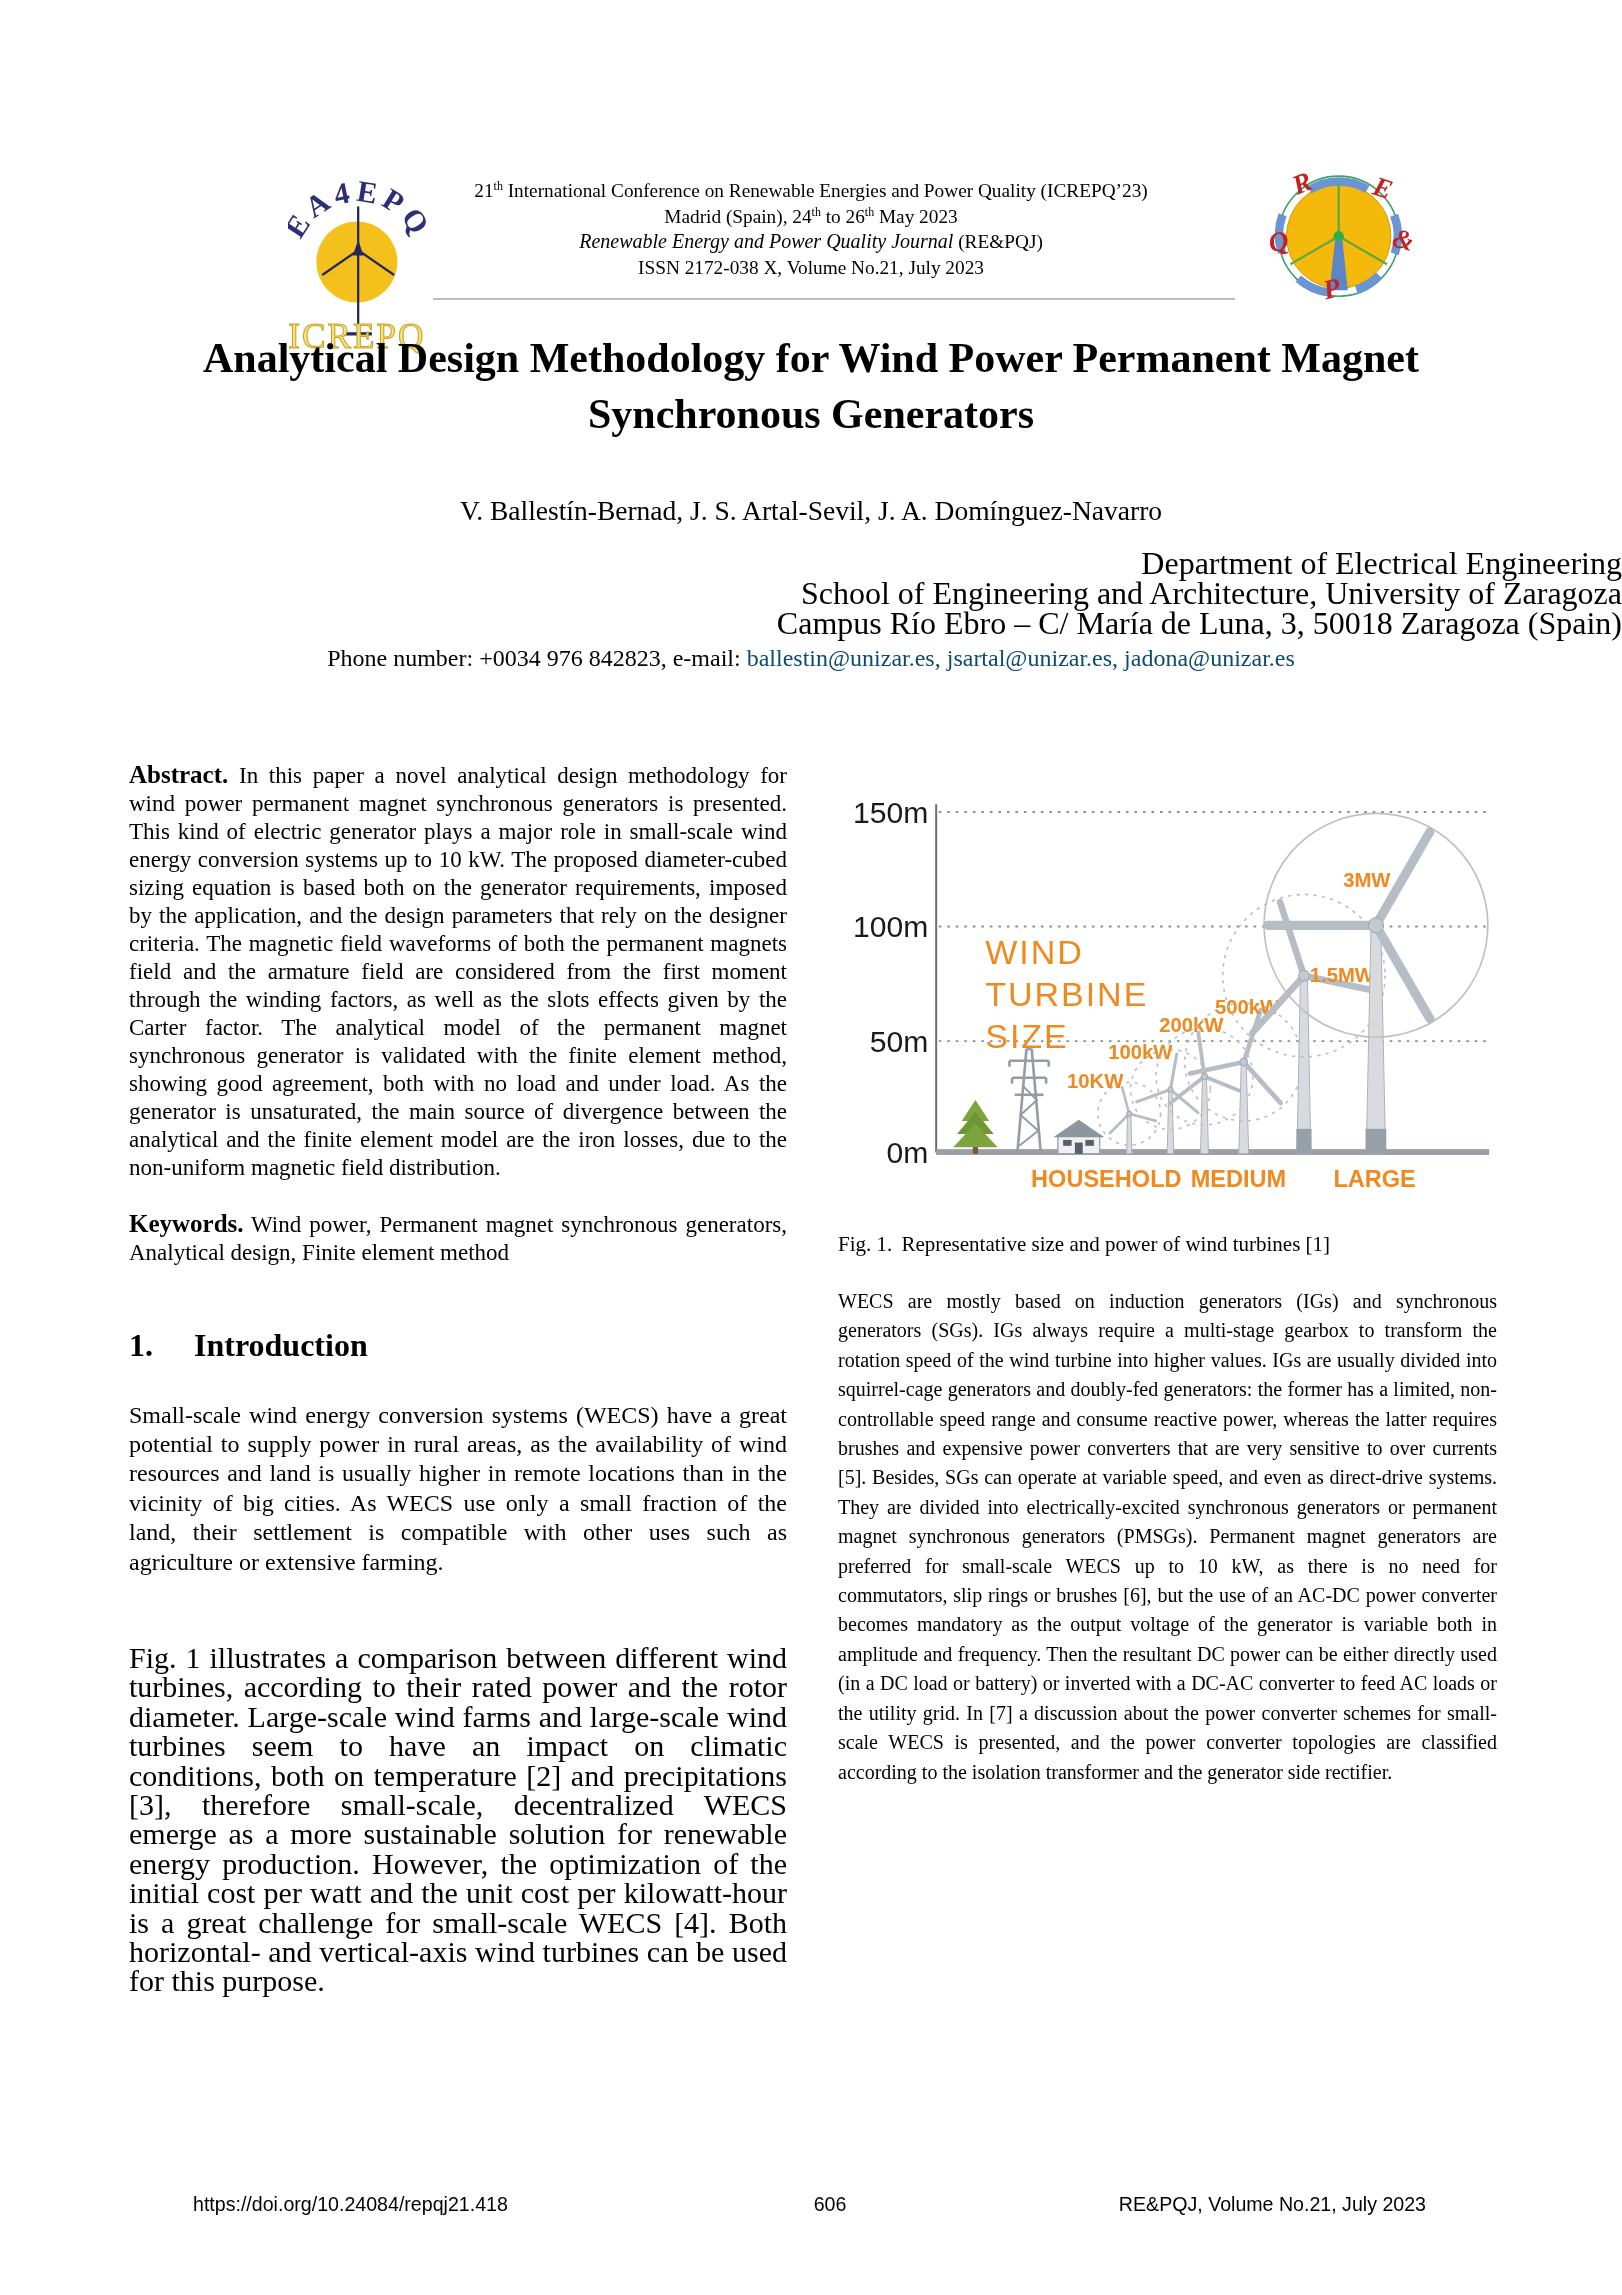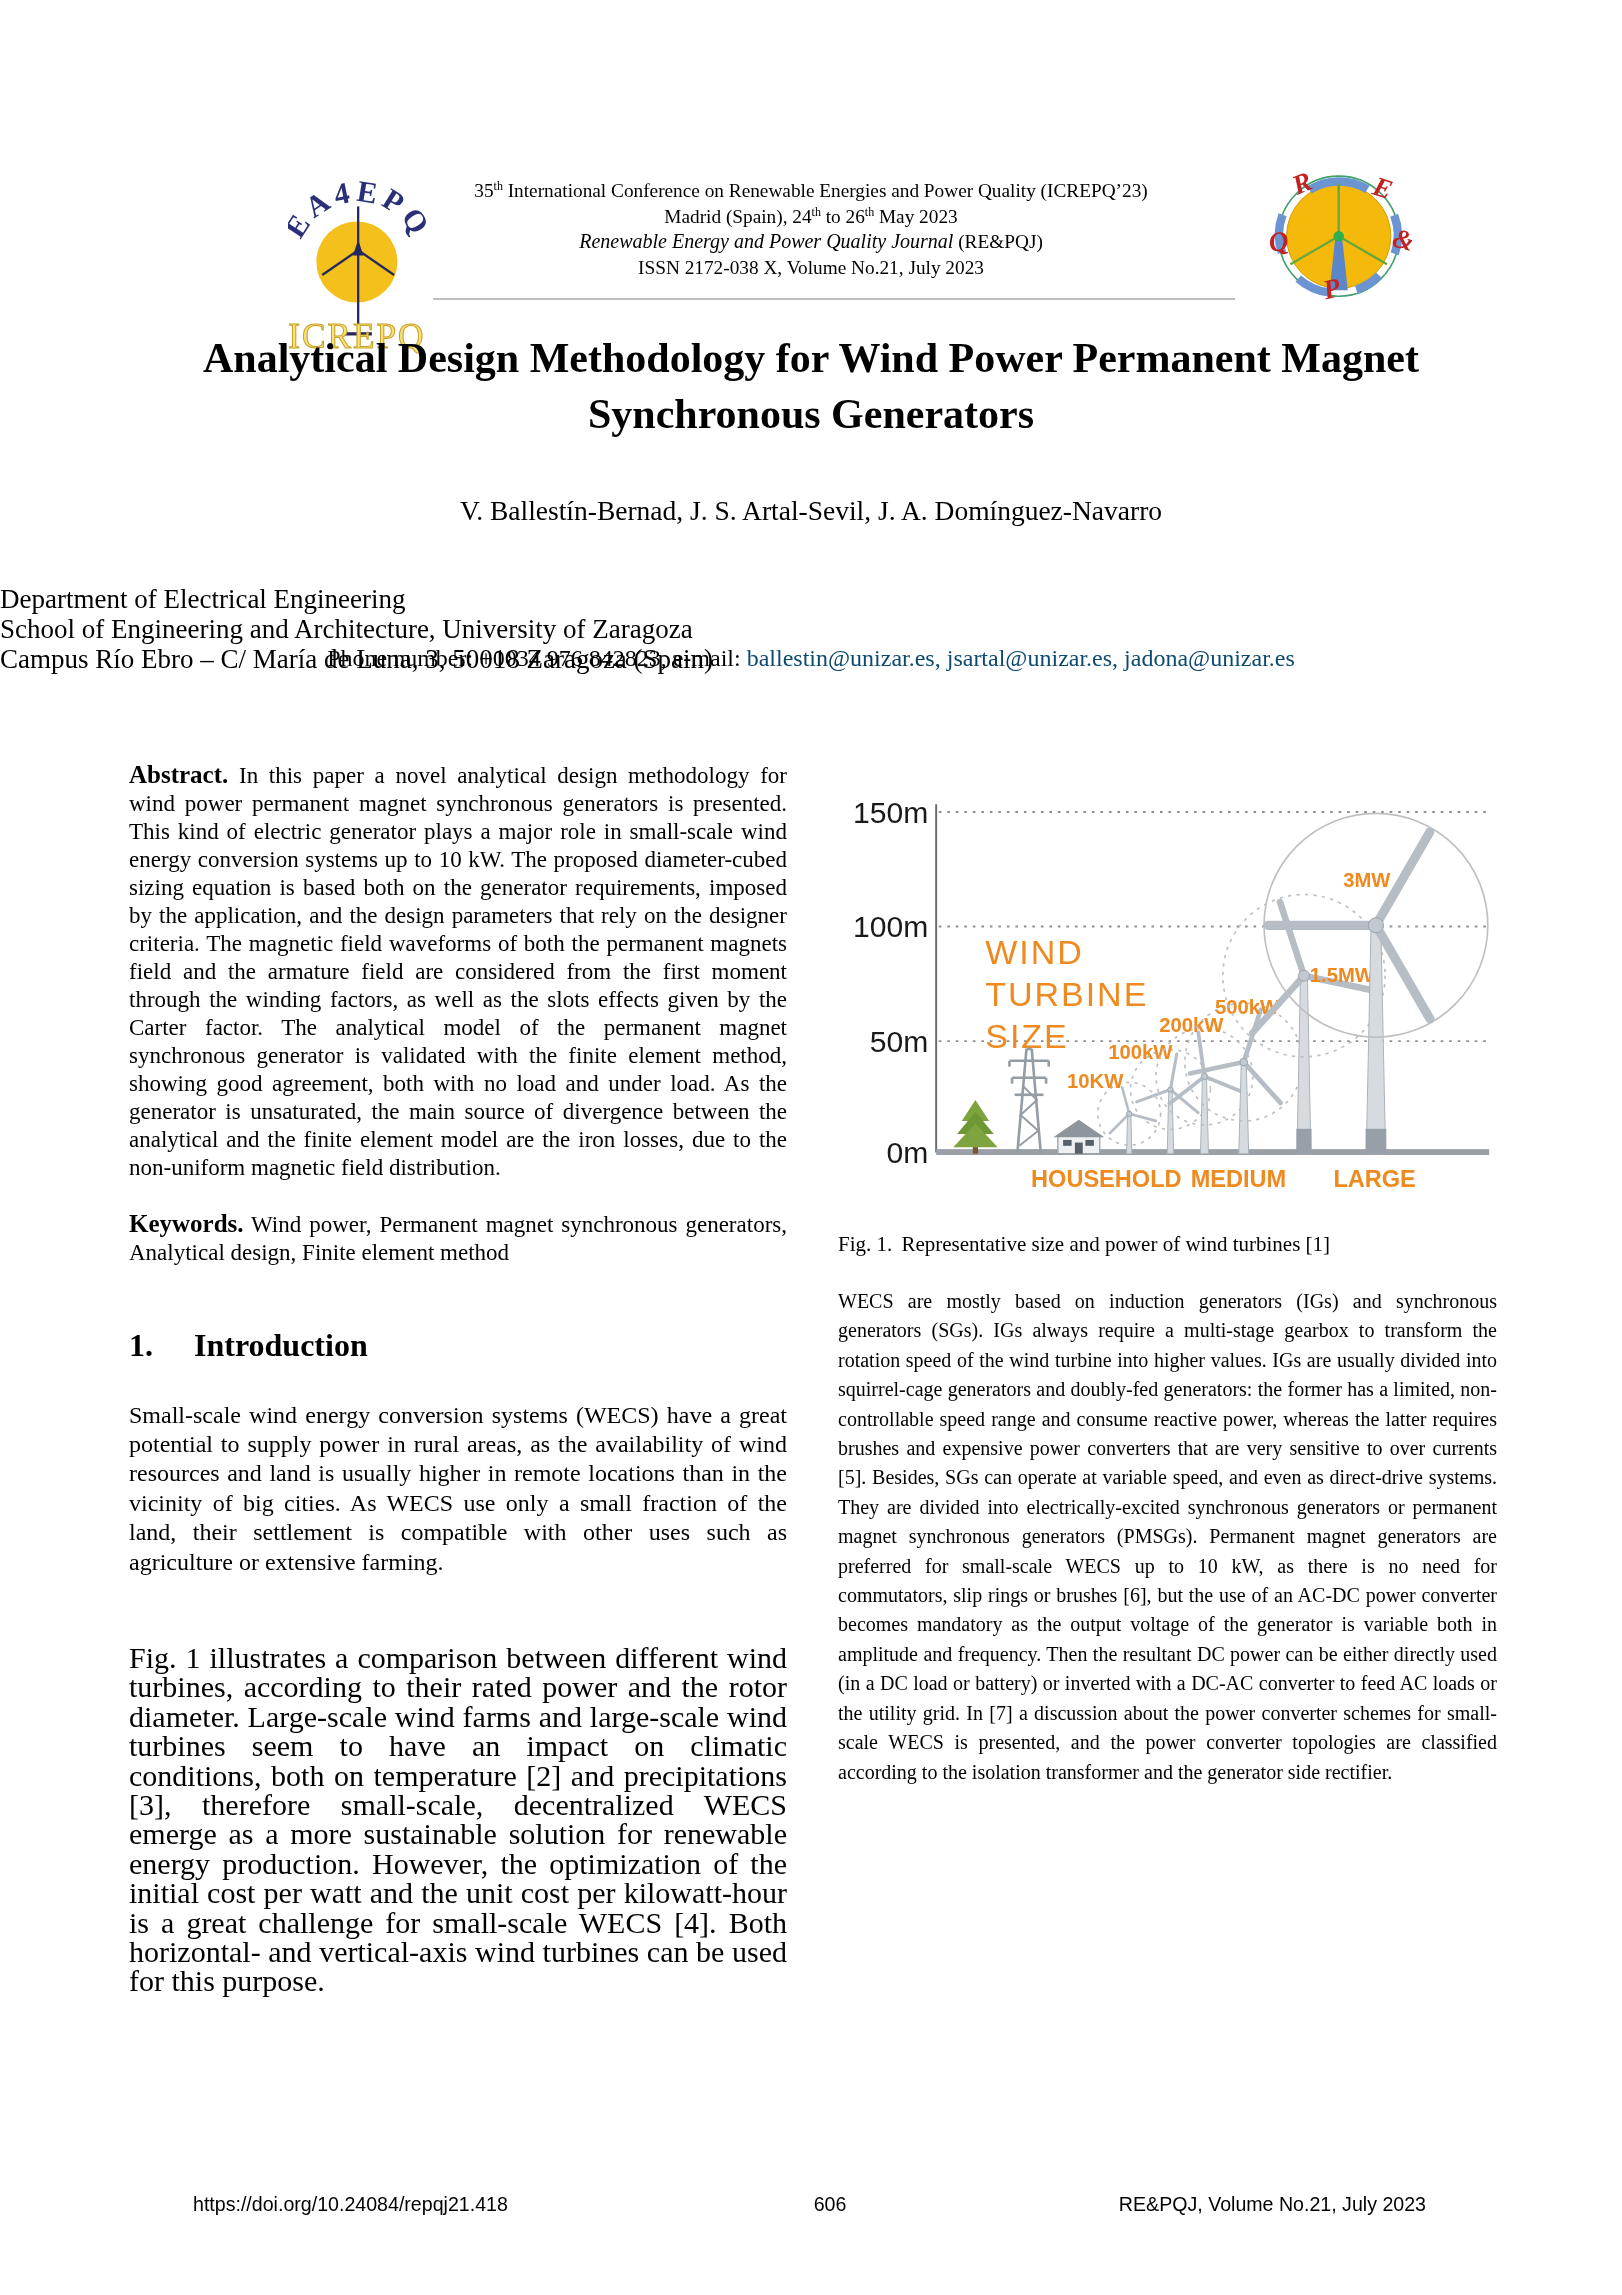--- a/index.html
+++ b/index.html
@@ -13,22 +13,22 @@
   .hdr-script{font-style:italic;font-size:20px;}
   .hdr-divider{position:absolute;top:298px;left:433px;width:802px;height:2px;background:#bdbdbd;}
   .logo{position:absolute;}
   #logo-left{left:288px;top:177px;}
   #logo-right{left:1268px;top:169px;}
 
   
   .paper-title{position:absolute;top:330px;left:0;width:1622px;text-align:center;
                font-size:42px;font-weight:bold;line-height:56px;}
   .authors{position:absolute;top:495px;left:0;width:1622px;text-align:center;font-size:27.5px;}
-  .affiliation{position:absolute;top:548px;left:0;width:1622px;text-align:left;
-               font-size:27px;line-height:30px;margin-top:36px;}
+  .affiliation{position:absolute;top:548px;left:0;width:1622px;text-align:right;
+               font-size:32px;line-height:30px;}
   .contact{position:absolute;top:645px;left:0;width:1622px;text-align:center;font-size:24px;}
   .email{color:#0c4a6e;text-decoration:none;cursor:pointer;}
 
   
   .col{position:absolute;text-align:justify;}
   #col-left{left:129px;top:761px;width:658px;}
   #col-right{left:838px;top:753px;width:659px;}
   .abs-p{margin:0;font-size:23px;line-height:28px;}
   .kw-p{margin:27.5px 0 0 0;font-size:23px;line-height:28px;}
   .runin{font-weight:bold;font-size:25px;}
@@ -101,21 +101,21 @@
     <polygon points="103,103 113,103 122,186 94,186" fill="#5b87c9"></polygon>
     <circle cx="108" cy="103" r="8" fill="#2fae4d"></circle>
     <text class="logoR-letter" x="44" y="40" transform="rotate(-22 44 40)">R</text>
     <text class="logoR-letter" x="158" y="38" transform="rotate(18 158 38)">E</text>
     <text class="logoR-letter" x="4" y="128" transform="rotate(-12 4 128)">Q</text>
     <text class="logoR-letter" x="188" y="118" transform="rotate(14 188 118)">&amp;</text>
     <text class="logoR-letter" x="88" y="200" transform="rotate(-14 88 200)">P</text>
   </svg>
 
   <div class="hdr-text">
-    <div><span>35</span><sup>th</sup><span> International Conference on Renewable Energies and Power Quality (ICREPQ’23)</span></div>
+    <div><span>21</span><sup>th</sup><span> International Conference on Renewable Energies and Power Quality (ICREPQ’23)</span></div>
     <div><span>Madrid (Spain), 24</span><sup>th</sup><span> to 26</span><sup>th</sup><span> May 2023</span></div>
     <div><span class="hdr-script">Renewable Energy and Power Quality Journal</span><span> (RE&amp;PQJ)</span></div>
     <div><span>ISSN 2172-038 X, Volume No.21, July 2023</span></div>
   </div>
   <div class="hdr-divider"></div>
 
   <div class="paper-title">
     <div>Analytical Design Methodology for Wind Power Permanent Magnet</div>
     <div>Synchronous Generators</div>
   </div>

